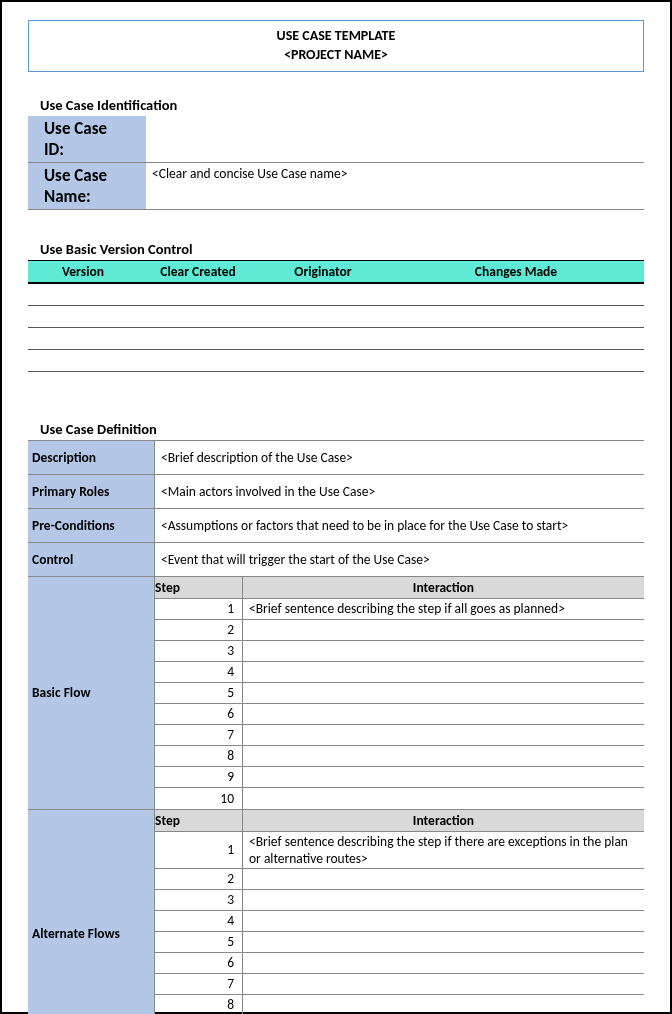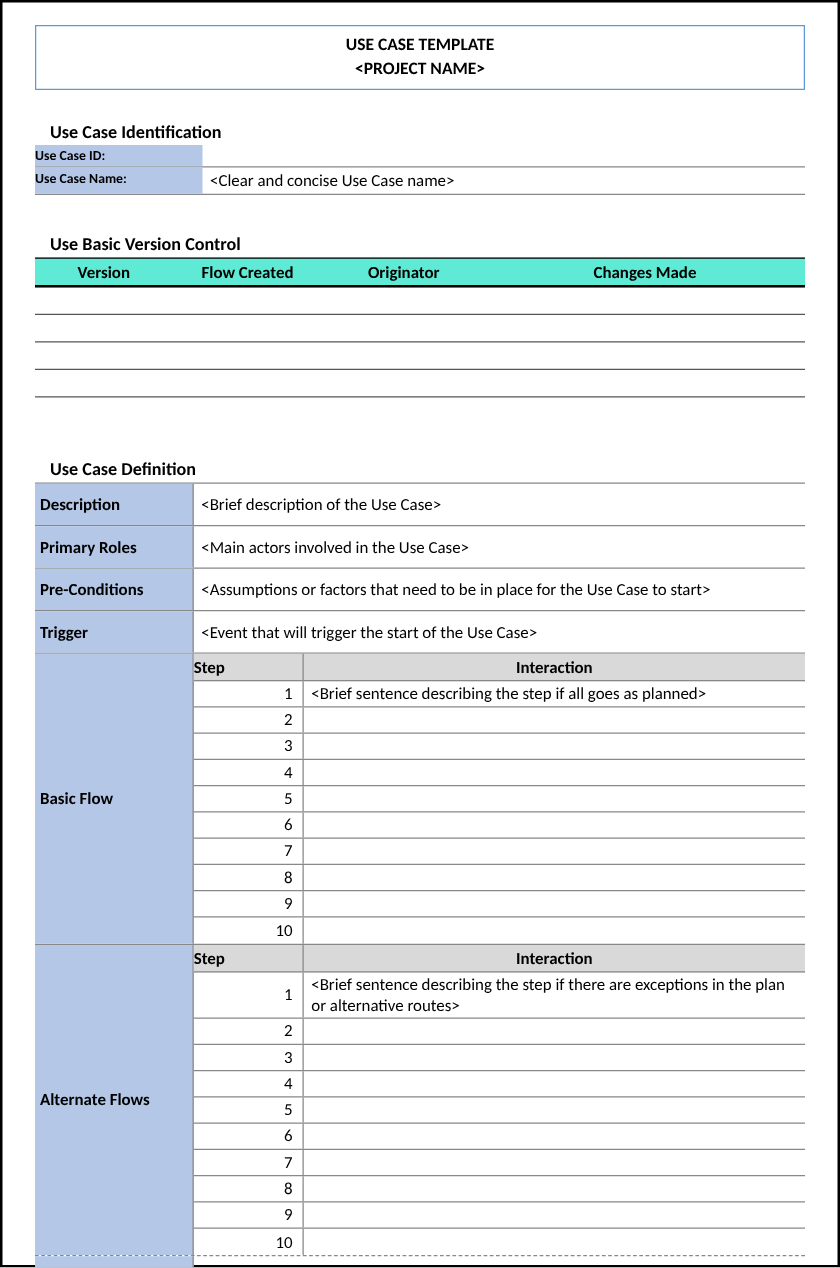--- a/index.html
+++ b/index.html
@@ -20,22 +20,22 @@
   }
   .title-box div { font-weight: 700; font-size: 14px; line-height: 1.35; }
   .sec-head {
     font-weight: 700; font-size: 14.5px; margin-bottom: 2px; margin-left: 12px;
   }
   
   .ident { margin-bottom: 30px; }
   .ident-row { display: flex; border-bottom: 1px solid #888; }
   .ident-row:first-of-type { border-top: 1px solid #888; }
   .ident-label {
-    width: 134px; background: #b4c7e7; padding: 2px 0;
-    font-weight: 700; font-size: 11px;
+    width: 118px; background: #b4c7e7; padding: 2px 16px;
+    font-weight: 700; font-size: 17px;
   }
   .ident-val { flex: 1; padding: 2px 6px; }
   
   .ver { margin-bottom: 48px; }
   .ver-head {
     display: flex; background: #5eead4; font-weight: 700;
     border-top: 1px solid #000; border-bottom: 2px solid #000;
     padding: 2px 0;
   }
   .ver-head > div { text-align: center; }
@@ -84,21 +84,21 @@
     <div class="ident-row">
       <div class="ident-label">Use Case Name:</div>
       <div class="ident-val">&lt;Clear and concise Use Case name&gt;</div>
     </div>
   </div>
 
   <div class="ver">
     <div class="sec-head">Use Basic Version Control</div>
     <div class="ver-head">
       <div class="vc1">Version</div>
-      <div class="vc2">Flow Created</div>
+      <div class="vc2">Clear Created</div>
       <div class="vc3">Originator</div>
       <div class="vc4">Changes Made</div>
     </div>
     <div class="ver-line"></div>
     <div class="ver-line"></div>
     <div class="ver-line"></div>
     <div class="ver-line"></div>
   </div>
 
   <div>
@@ -110,21 +110,21 @@
     </div>
     <div class="def-row">
       <div class="def-left">Primary Roles</div>
       <div class="def-right">&lt;Main actors involved in the Use Case&gt;</div>
     </div>
     <div class="def-row">
       <div class="def-left">Pre-Conditions</div>
       <div class="def-right">&lt;Assumptions or factors that need to be in place for the Use Case to start&gt;</div>
     </div>
     <div class="def-row">
-      <div class="def-left">Trigger</div>
+      <div class="def-left">Control</div>
       <div class="def-right">&lt;Event that will trigger the start of the Use Case&gt;</div>
     </div>
 
     <div class="def-row" style="border-top:1px solid #888;">
       <div class="def-left">Basic Flow</div>
       <div class="flow-right">
         <div class="step-head">
           <div class="step-col1">Step</div>
           <div class="step-col2">Interaction</div>
         </div>

